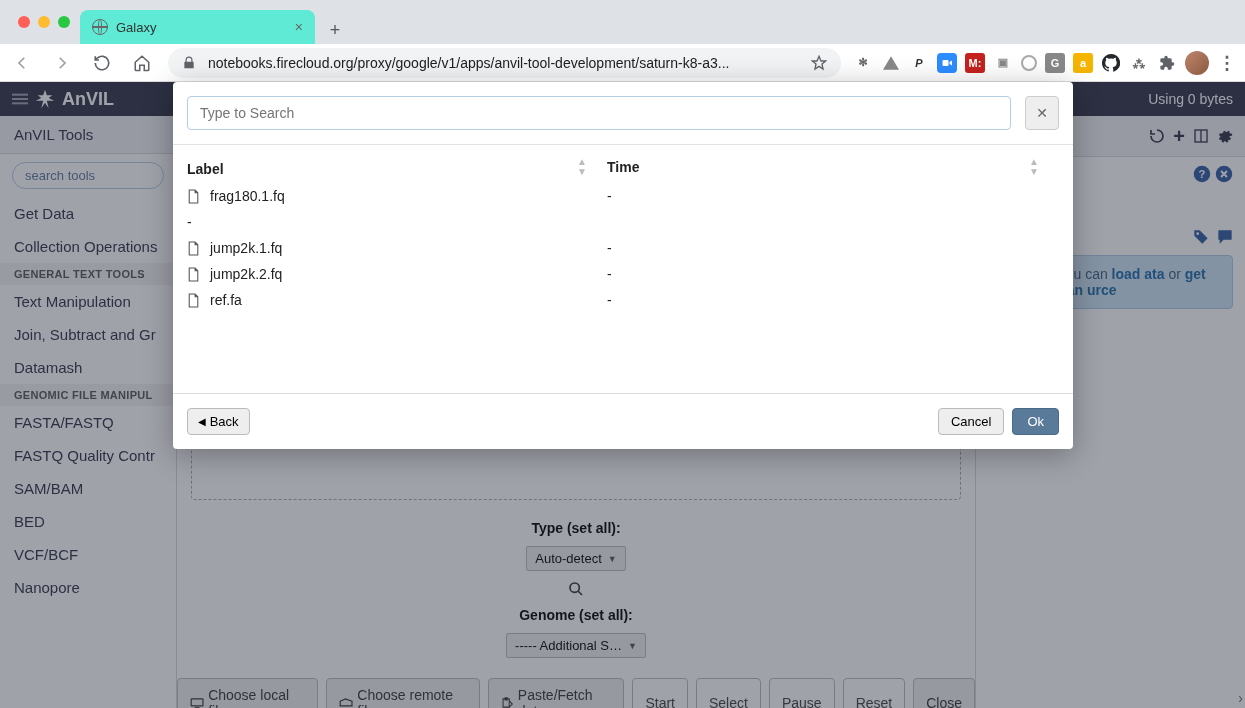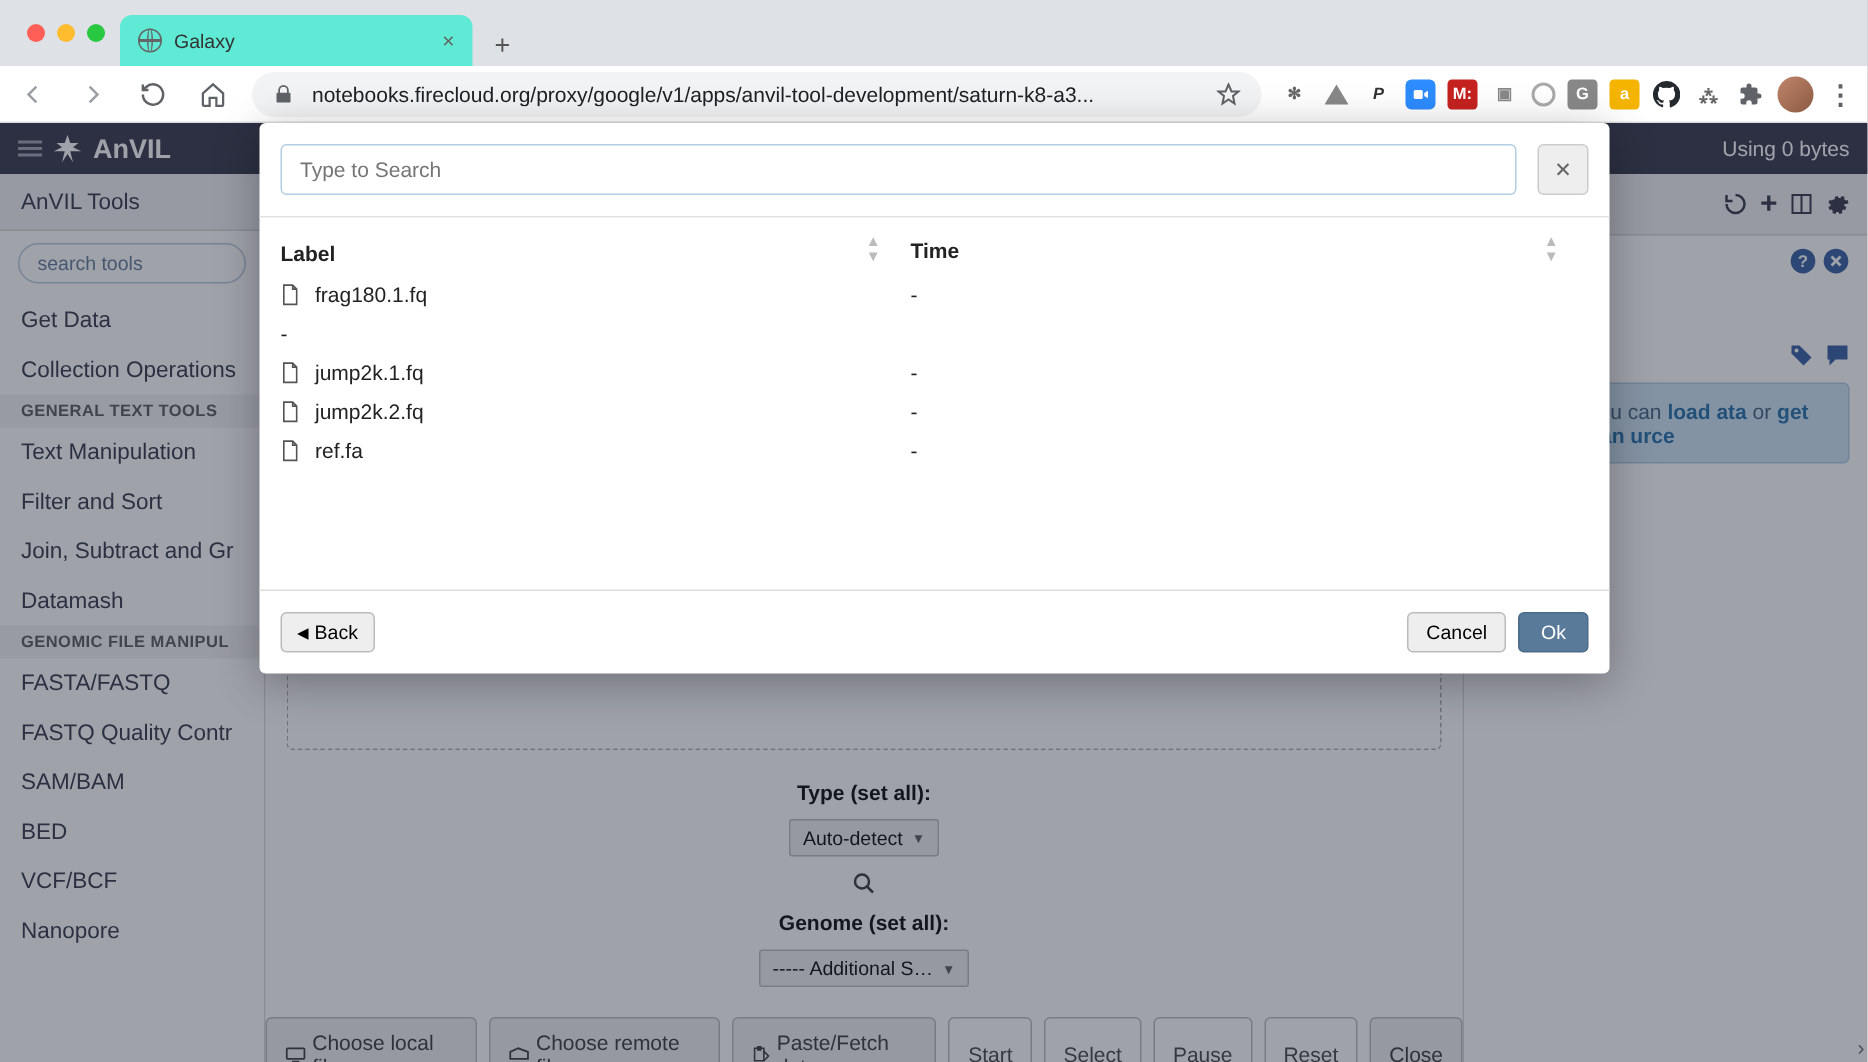--- a/index.html
+++ b/index.html
@@ -204,21 +204,20 @@
 
 <div class="main">
   <div class="left-panel">
     <div class="panel-title">AnVIL Tools</div>
     <div class="search-tools">search tools</div>
     <div id="tool-cats">
         <div class="tool-cat">Get Data</div>
         <div class="tool-cat">Collection Operations</div>
         <div class="tool-sec">GENERAL TEXT TOOLS</div>
         <div class="tool-cat">Text Manipulation</div>
-        <div class="tool-cat">Filter and Sort</div>
         <div class="tool-cat">Join, Subtract and Gr</div>
         <div class="tool-cat">Datamash</div>
         <div class="tool-sec">GENOMIC FILE MANIPUL</div>
         <div class="tool-cat">FASTA/FASTQ</div>
         <div class="tool-cat">FASTQ Quality Contr</div>
         <div class="tool-cat">SAM/BAM</div>
         <div class="tool-cat">BED</div>
         <div class="tool-cat">VCF/BCF</div>
         <div class="tool-cat">Nanopore</div>
       </div>

